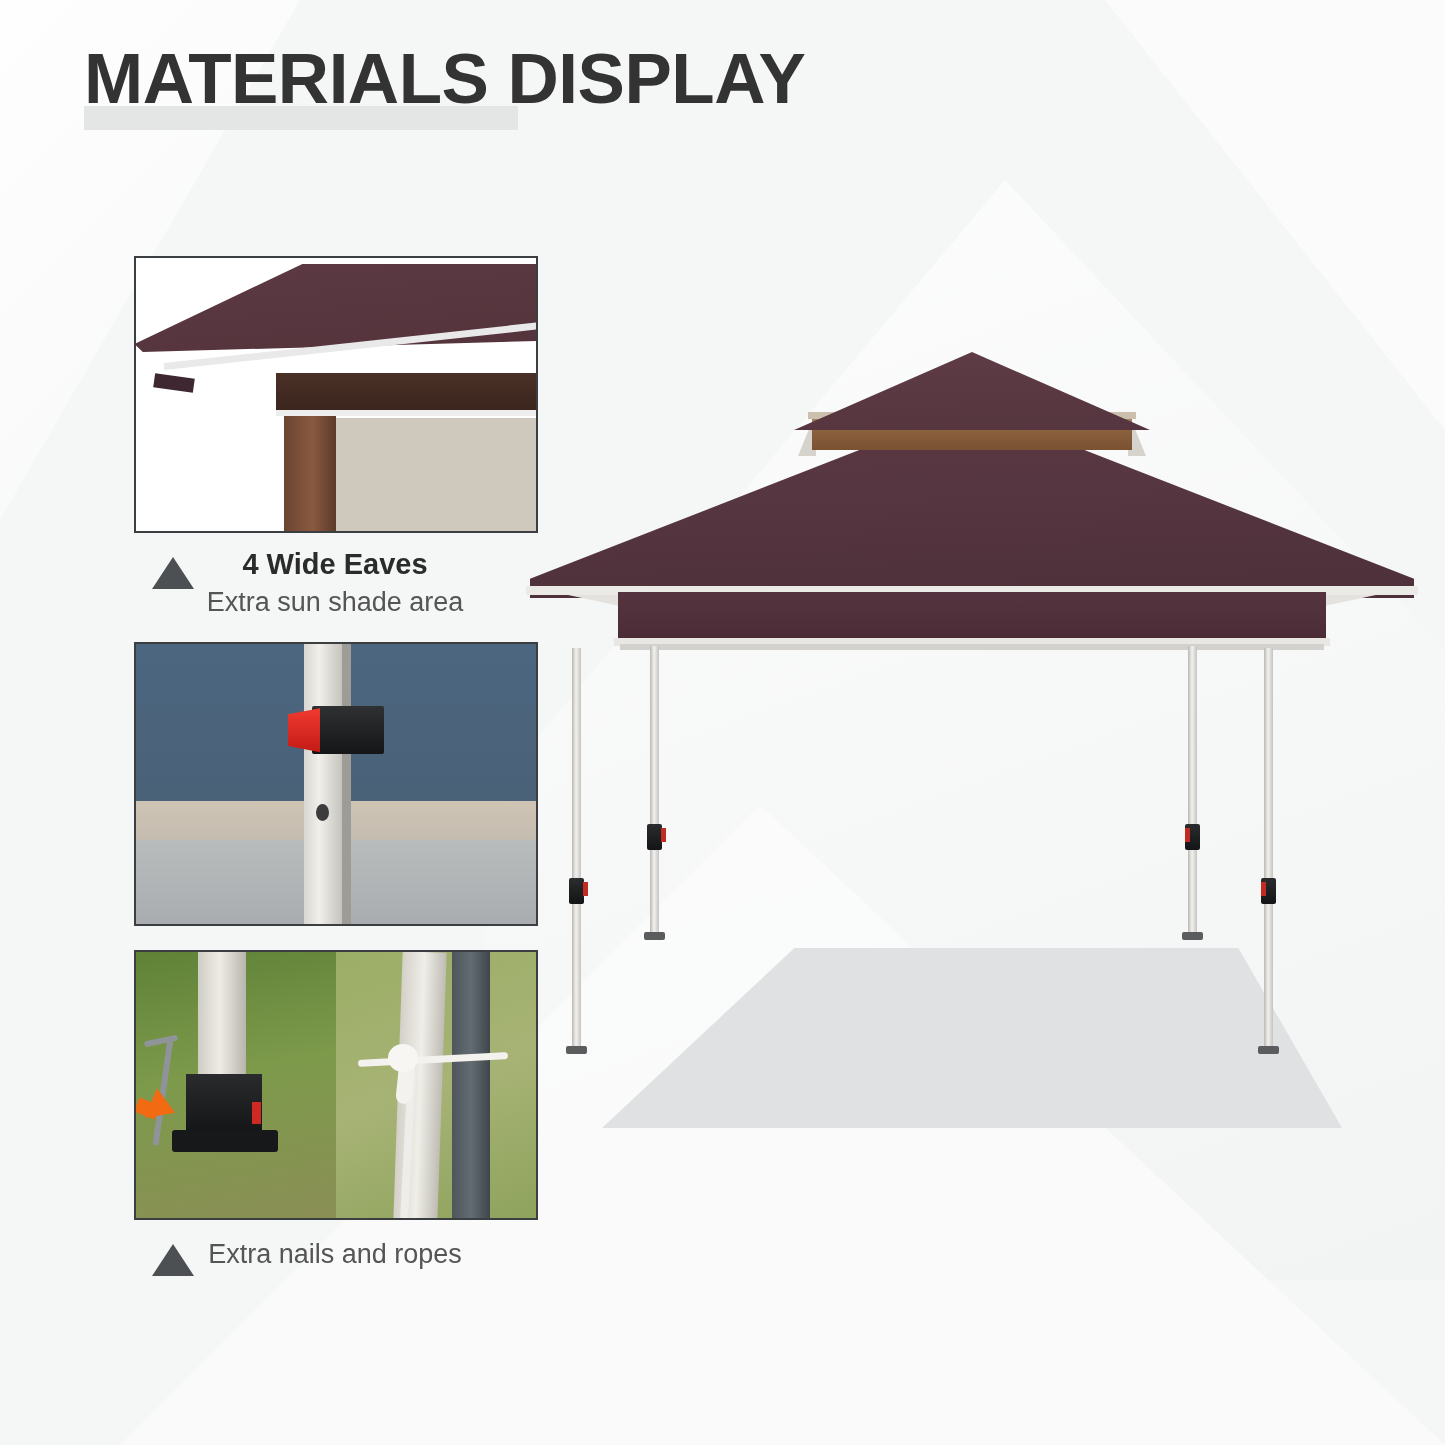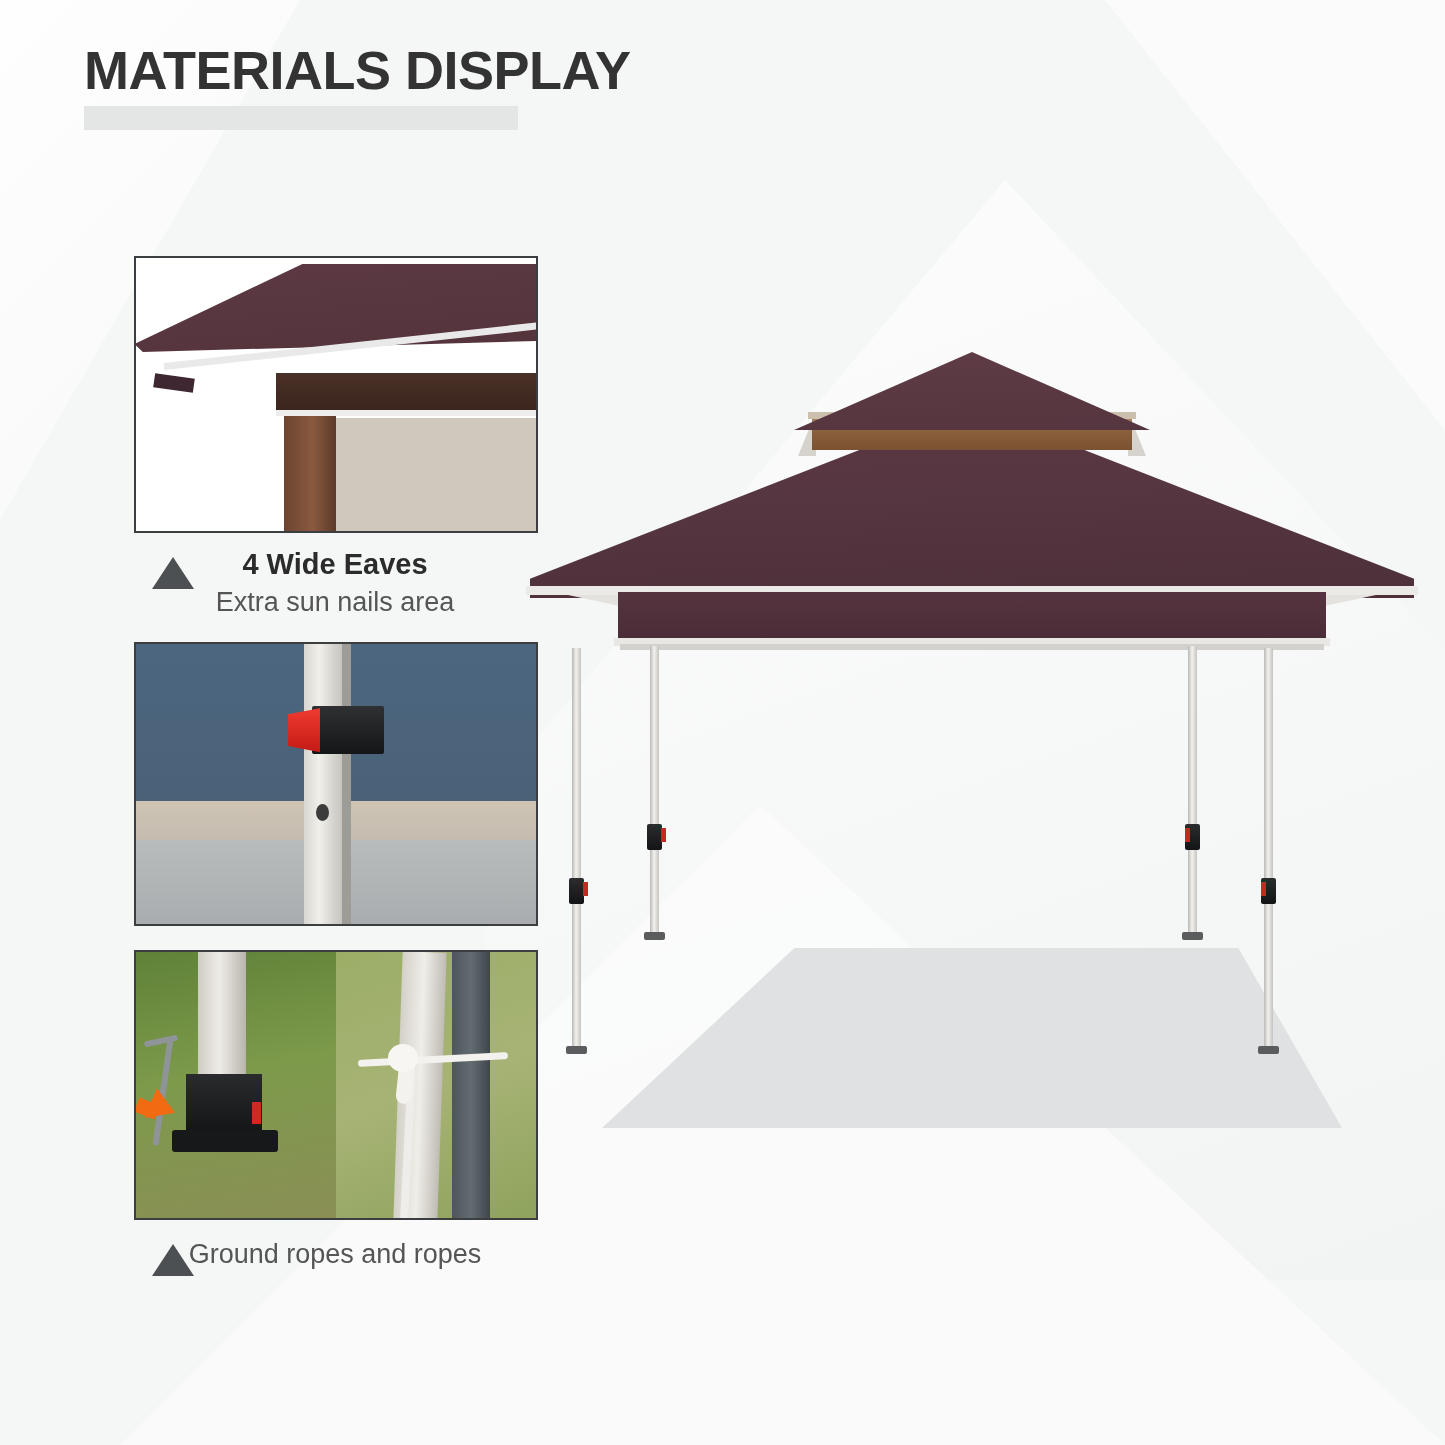--- a/index.html
+++ b/index.html
@@ -41,21 +41,21 @@
 
   
   .header { position:absolute; left:84px; top:42px; z-index:5; }
   .title-wrap { position:relative; display:inline-block; }
   .accent-bar {
     position:absolute; left:0; top:64px; width:434px; height:24px;
     background:#e4e5e5; z-index:0;
   }
   .page-title {
     position:relative; z-index:1;
-    font-size:54px; font-weight:bold; letter-spacing:-0.5px;
+    font-size:71px; font-weight:bold; letter-spacing:-0.5px;
     color:#333333; line-height:1.05; white-space:nowrap;
   }
   .subtitle {
     margin-top:36px; font-size:30px; font-weight:300;
     color:#4a4a4a; white-space:nowrap;
   }
 
   
   .features { position:absolute; left:90px; top:256px; width:404px; z-index:6; }
   .feature { margin-bottom:0;padding-left:44px; }
@@ -298,21 +298,21 @@
       <div class="trim"></div>
       <div class="tip"></div>
       <div class="valance"></div>
       <div class="trim2"></div>
       <div class="post"></div>
       <div class="wall"></div>
     </div>
     <div class="caption">
       <span class="tri" style="top:24px"></span>
       <div class="cap-title">4 Wide Eaves</div>
-      <div class="cap-sub">Extra sun nails area</div>
+      <div class="cap-sub">Extra sun shade area</div>
     </div>
   </div>
 
   <div class="feature" style="margin-top:22px">
     <div class="thumb t2">
       <div class="bgtop"></div>
       <div class="bgmid"></div>
       <div class="bgbot"></div>
       <div class="pole"></div>
       <div class="pole-edge"></div>
@@ -336,21 +336,21 @@
       <div class="arrow"></div>
       <div class="poleA"></div>
       <div class="poleB"></div>
       <div class="rope1"></div>
       <div class="rope3"></div>
       <div class="rope2"></div>
       <div class="knot"></div>
     </div>
     <div class="caption">
       <span class="tri" style="top:24px"></span>
-      <div class="cap-sub">Ground ropes and ropes</div>
+      <div class="cap-sub">Extra nails and ropes</div>
     </div>
   </div>
 
 </div>
 
 <div class="gazebo">
   <div class="g-shadow"></div>
 
   <div class="g-roof-main"></div>
   <div class="g-vent-l"></div>

